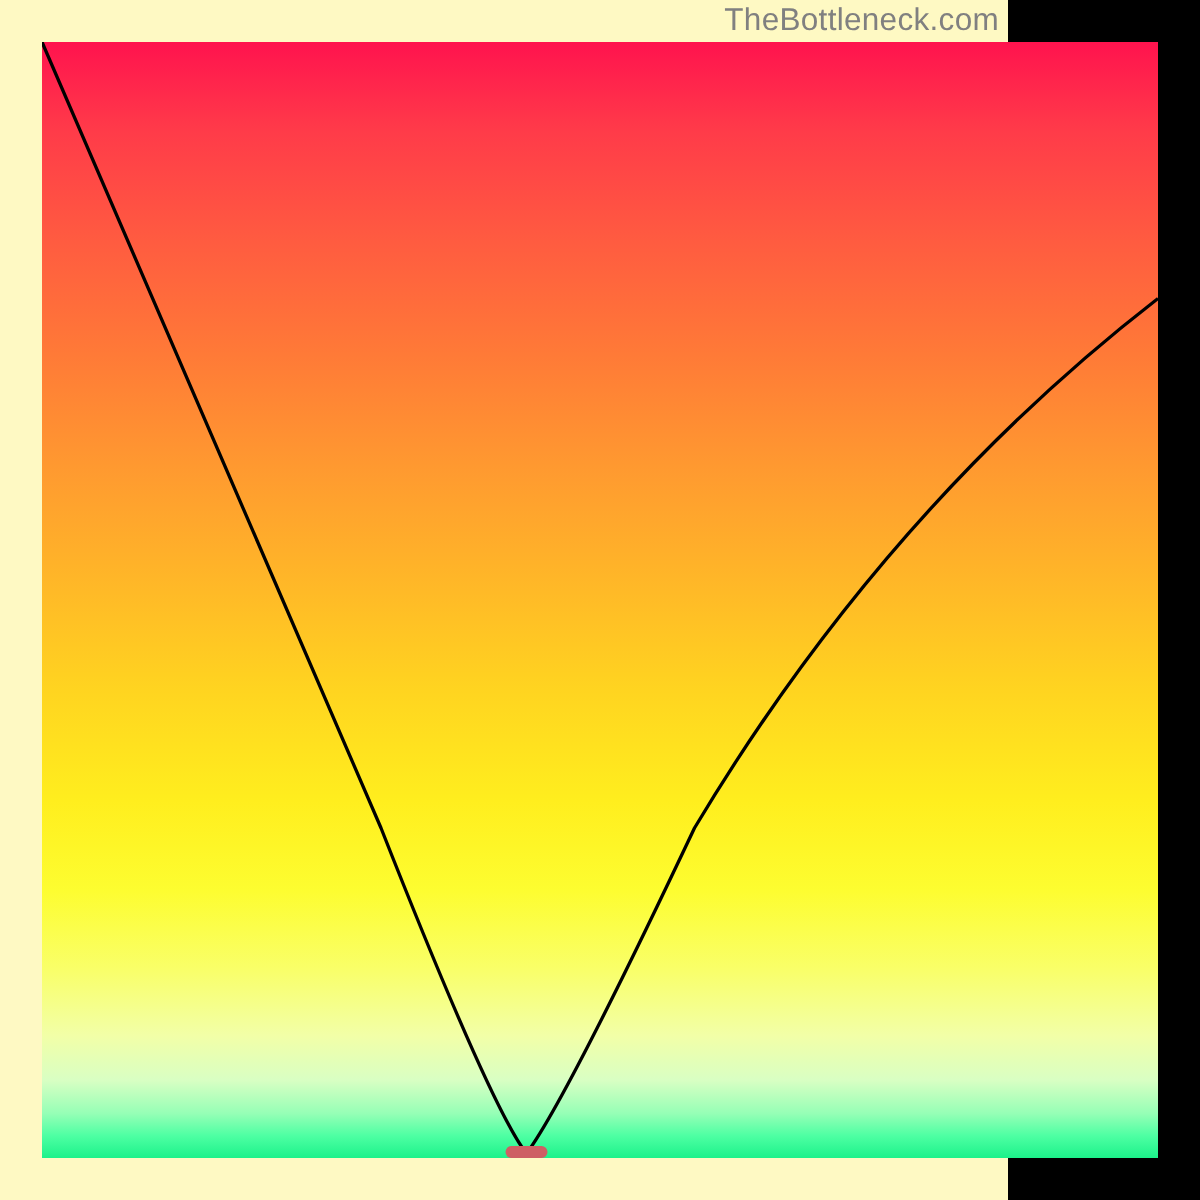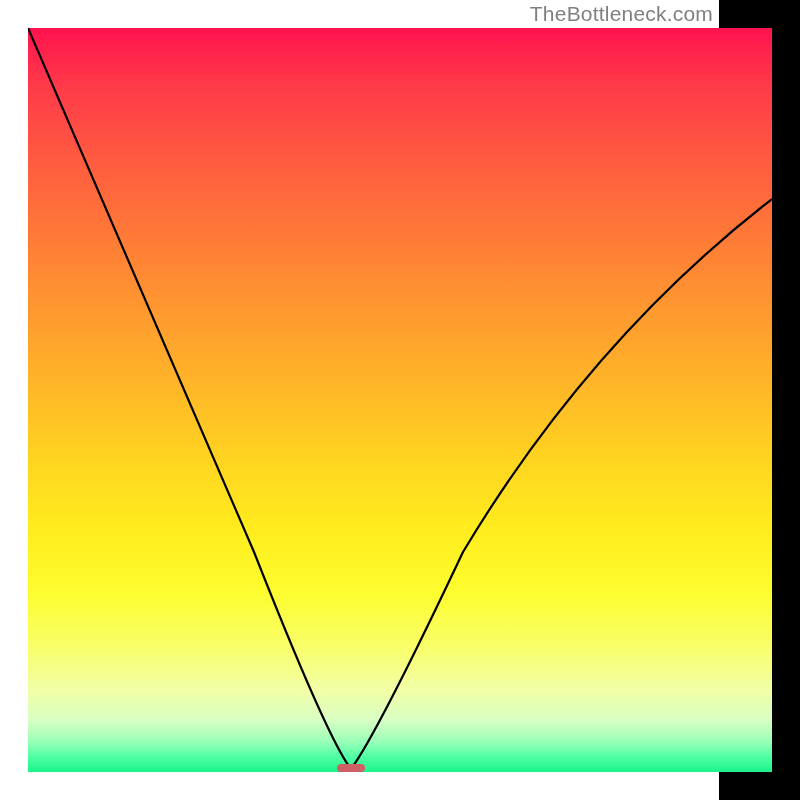--- a/index.html
+++ b/index.html
@@ -10,22 +10,21 @@
     overflow: hidden;
     background: #000;
     font-family: Arial, Helvetica, sans-serif;
   }
   .frame {
     position: absolute;
     top: 0;
     left: 0;
     width: 672px;
     height: 800px;
-    background: #ffffff;
-    padding-left: 47px;
+    background: #fef9c3;
   }
   .plot-area {
     position: absolute;
     top: 28px;
     left: 28px;
     width: 744px;
     height: 744px;
     overflow: hidden;
   }
   .gradient {

